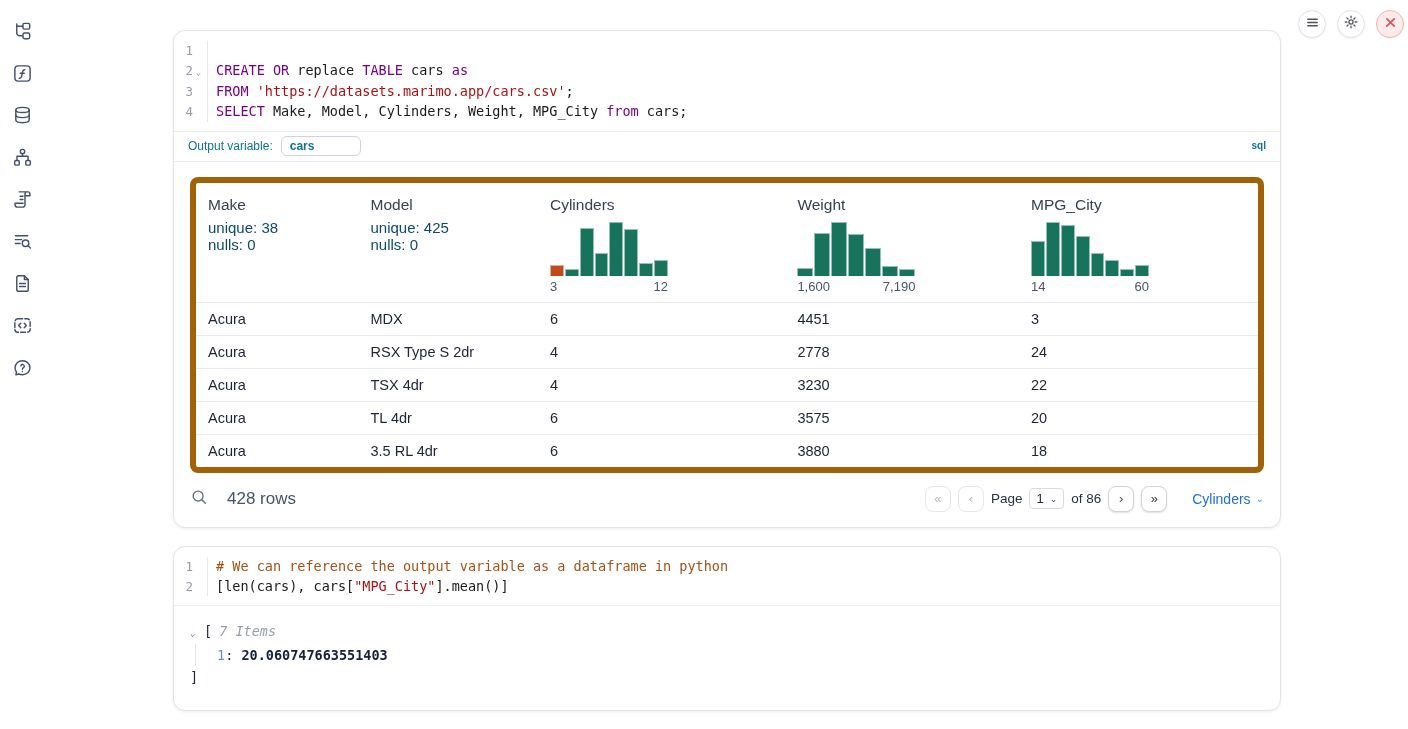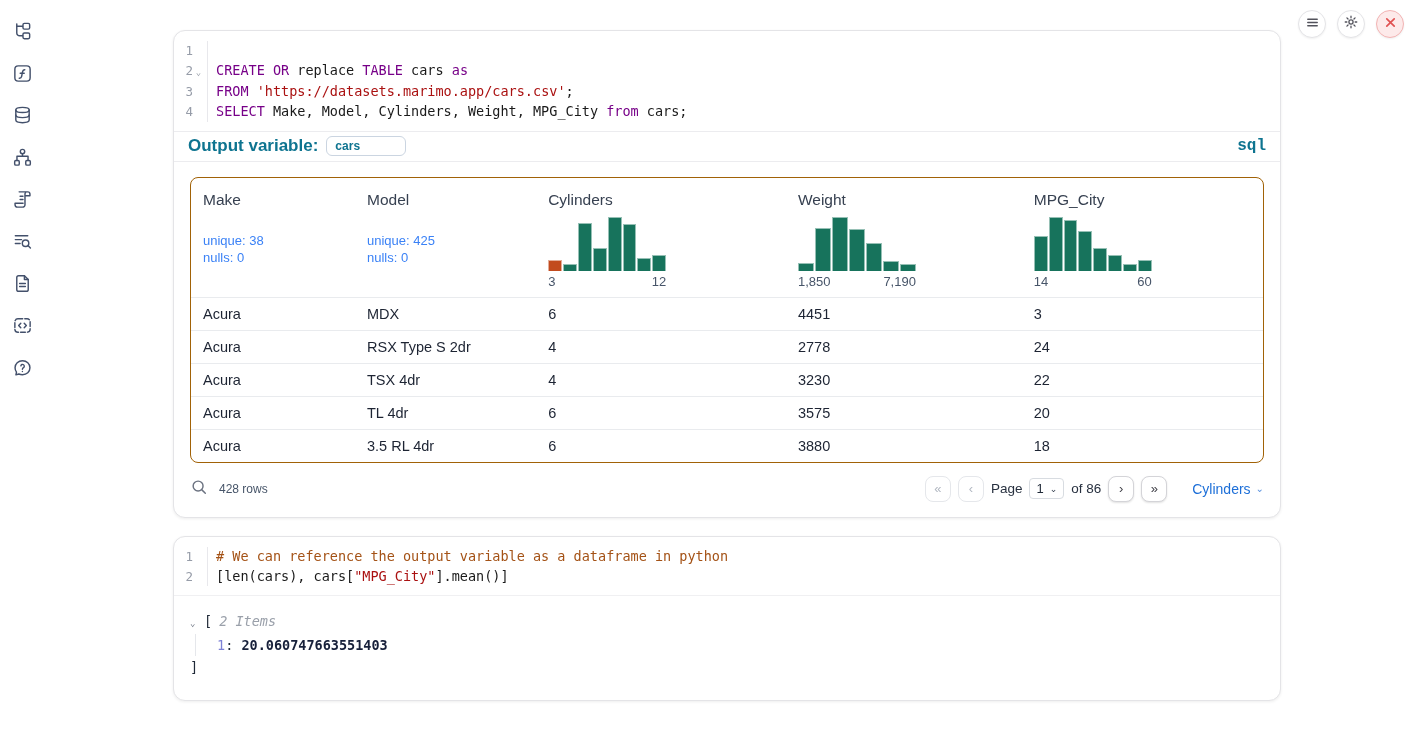--- a/index.html
+++ b/index.html
@@ -35,47 +35,47 @@
   .gut-num { color: #969ca8; font-size: 12.5px; }
   .gut-fold { width: 11px; text-align: center; color: #9aa0aa; font-size: 9px; }
   .code-text { padding-left: 8px; white-space: pre; color: #1a1a1a; }
   .tok-kw { color: #770088; }
   .tok-str { color: #aa1111; }
   .tok-com { color: #a45216; }
 
   
   .outvar-strip { display: flex; align-items: center; padding: 4px 14px 5px;
     border-top: 1px solid #ececef; border-bottom: 1px solid #ececef; }
-  .outvar-label { font-size: 17px; font-weight: bold; color: #0e7490; }
+  .outvar-label { font-size: 12px; font-weight: normal; color: #0e7490; }
   .outvar-input { margin-left: 8px; width: 80px; border: 1px solid #cbd5e1; border-radius: 6px;
     padding: 2px 8px; font-size: 12px; font-weight: bold; color: #0e7490;
     font-family: "Liberation Sans", sans-serif; outline: none; }
-  .lang-label { margin-left: auto; font-size: 16px; font-weight: bold; color: #0e7490; font-family: Liberation Mono, monospace; }
+  .lang-label { margin-left: auto; font-size: 10px; font-weight: bold; color: #0e7490; }
 
   
   .table-section { padding: 15px 16px 0; }
-  .table-frame { border: 1px solid #a16207; border-radius: 8px; overflow: hidden; }
+  .table-frame { border: 6px solid #a16207; border-radius: 8px; overflow: hidden; }
   table.data-table { width: 100%; border-collapse: collapse; table-layout: fixed; }
   .data-table col.c1 { width: 15.3%; } .data-table col.c2 { width: 16.9%; }
   .data-table col.c3 { width: 23.3%; } .data-table col.c4 { width: 22.0%; }
   .data-table col.c5 { width: 22.5%; }
   .data-table th { text-align: left; vertical-align: top; padding: 13px 12px 8px; font-weight: 400; }
   .col-name { font-size: 15.5px; color: #374151; }
-  .col-stats { margin-top: 23px; font-size: 13px; color: #3b82f6; line-height: 17px; }
+  .col-stats { margin-top: 5px; font-size: 15px; color: #0c4a6e; line-height: 17px; }
   .hist-wrap { margin-top: 8px; width: 118px; }
   .hist { display: flex; align-items: flex-end; gap: 1px; height: 54px; }
   .hist-bar { flex: 1 1 0; border: 1px solid rgba(255,255,255,.55); border-bottom: none; min-height: 4px; }
   .hist-axis { display: flex; justify-content: space-between; font-size: 13px; color: #475569; margin-top: 3px; }
   .data-table td { padding: 8px 12px; border-top: 1px solid #e9ebee; font-size: 14.5px; color: #1d2433; }
 
   
   .table-footer { display: flex; align-items: center; padding: 13px 16px 15px; }
   .search-btn { background: none; border: none; cursor: pointer; display: flex; padding: 0; }
   .search-btn svg { stroke: #6b7280; fill: none; stroke-width: 1.6; stroke-linecap: round; }
-  .rows-label { margin-left: 11px; font-size: 12px; color: #475569; }
+  .rows-label { margin-left: 19px; font-size: 17px; color: #475569; }
   .pager { margin-left: auto; display: flex; align-items: center; gap: 7px; }
   .pg-btn { width: 26px; height: 26px; border-radius: 8px; border: 1px solid #e5e7eb; background: #fff;
     font-size: 13px; display: flex; align-items: center; justify-content: center; cursor: pointer;
     color: #3f3f46; font-family: "Liberation Sans", sans-serif; }
   .pg-btn.disabled { color: #b2b8c2; box-shadow: none; cursor: default; }
   .pg-btn.enabled { border-color: #d4d4d8; box-shadow: 0 1px 2px rgba(0,0,0,.12); }
   .pg-text { font-size: 13.5px; color: #27303f; }
   .page-select { display: inline-flex; align-items: center; gap: 6px; border: 1px solid #d8dce1;
     border-radius: 4px; padding: 2px 6px; font-size: 13px; color: #1f2937; cursor: pointer; }
   .page-select .chev { font-size: 9px; color: #374151; }
@@ -272,21 +272,21 @@
                   <div class="hist">
                       <div class="hist-bar" style="height: 14%; background: rgb(23, 115, 92);"></div>
                       <div class="hist-bar" style="height: 79%; background: rgb(23, 115, 92);"></div>
                       <div class="hist-bar" style="height: 100%; background: rgb(23, 115, 92);"></div>
                       <div class="hist-bar" style="height: 77%; background: rgb(23, 115, 92);"></div>
                       <div class="hist-bar" style="height: 51%; background: rgb(23, 115, 92);"></div>
                       <div class="hist-bar" style="height: 18%; background: rgb(23, 115, 92);"></div>
                       <div class="hist-bar" style="height: 13%; background: rgb(23, 115, 92);"></div>
                     </div>
                   <div class="hist-axis">
-                    <span>1,850</span>
+                    <span>1,600</span>
                       <span>7,190</span>
                   </div>
                 </div>
               </th>
               <th>
                 <div class="col-name">MPG_City</div>
                 <div class="hist-wrap">
                   <div class="hist">
                       <div class="hist-bar" style="height: 64%; background: rgb(23, 115, 92);"></div>
                       <div class="hist-bar" style="height: 100%; background: rgb(23, 115, 92);"></div>
@@ -388,21 +388,21 @@
             <span class="gut-fold"></span>
           </span>
           <span class="code-text"><span>[len(cars), cars[</span><span class="tok-str">"MPG_City"</span><span>].mean()]</span></span>
         </div>
       </div>
 
     <div class="py-output">
       <div class="tree-head">
         <span class="tree-chev">⌄</span>
         <span>[</span>
-        <span class="tree-muted">2 Items</span>
+        <span class="tree-muted">7 Items</span>
       </div>
       <div class="tree-entries">
         <div>
           <span class="tree-idx">1</span><span>: </span><span class="tree-val">20.060747663551403</span>
         </div>
       </div>
       <div>]</div>
     </div>
   </div>
 

